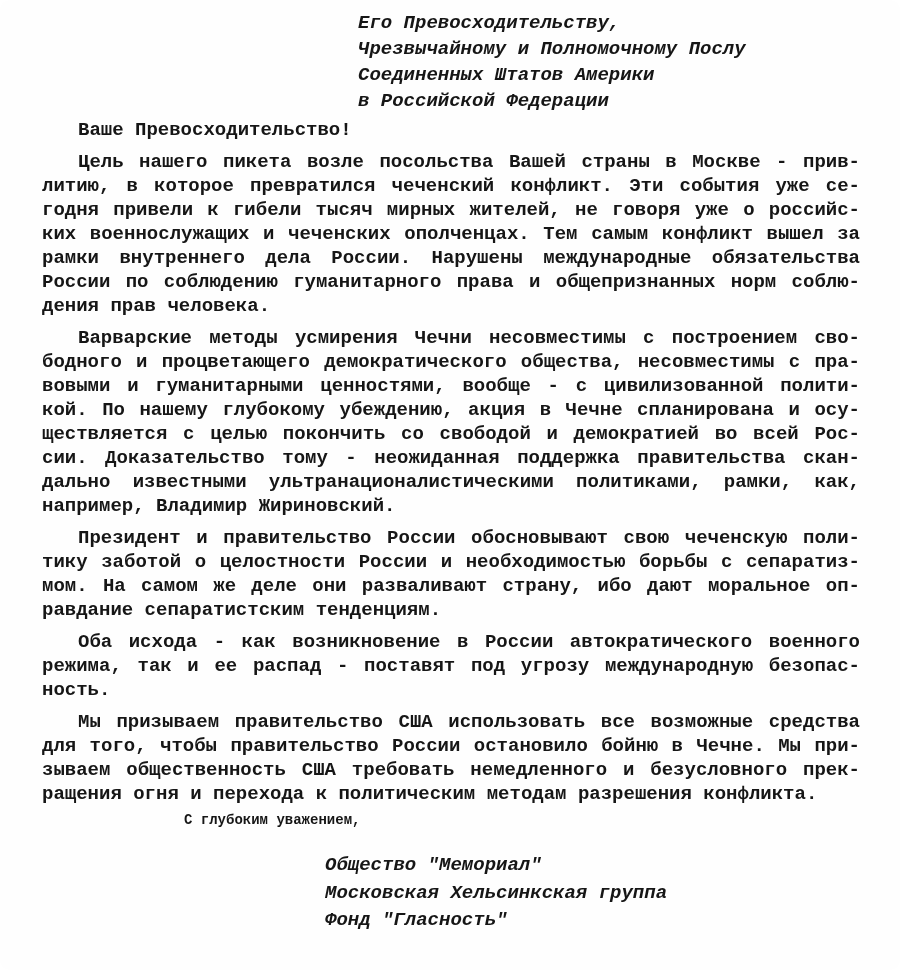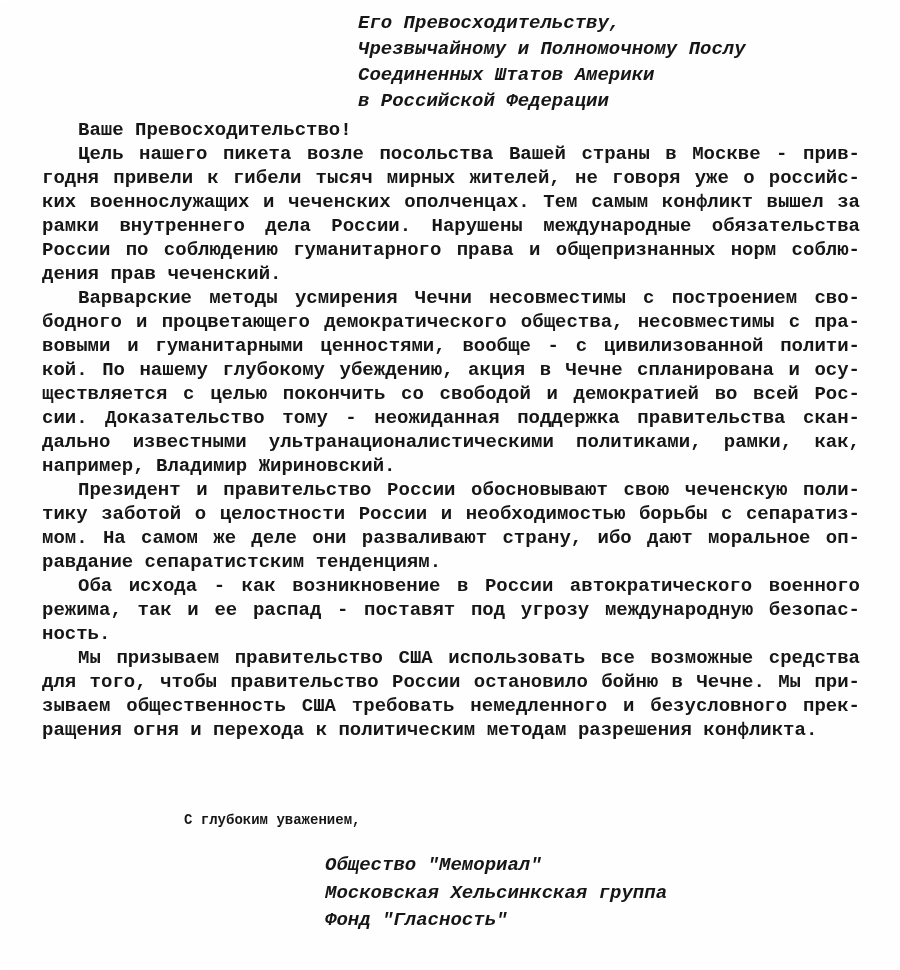--- a/index.html
+++ b/index.html
@@ -26,21 +26,21 @@
     white-space: nowrap;
   }
   
   .body-text {
     position: absolute;
     left: 42px; top: 118px;
     width: 818px;
     font-size: 19px; line-height: 24px; font-family: Liberation Mono, monospace;
   }
   .salutation { text-indent: 36px; }
-  .para { margin-top: 0; }
+  .para { margin-top: 8px; }
   .ln { min-height: 24px; }
   .j { text-align: justify; text-align-last: justify; text-justify: inter-word; }
   .first { text-indent: 36px; }
   
   .closing {
     position: absolute;
     left: 184px; top: 812px;
     font-size: 14px;
     white-space: nowrap;
   }
@@ -63,25 +63,26 @@
     <div class="ln">Чрезвычайному и Полномочному Послу</div>
     <div class="ln">Соединенных Штатов Америки</div>
     <div class="ln">в Российской Федерации</div>
   </div>
 
   <div class="body-text">
     <div class="salutation ln">Ваше Превосходительство!</div>
 
     <div class="para">
       <div class="ln j first">Цель нашего пикета возле посольства Вашей страны в Москве - прив-</div>
+      <div class="ln j">литию, в которое превратился чеченский конфликт. Эти события уже се-</div>
       <div class="ln j">годня привели к гибели тысяч мирных жителей, не говоря уже о российс-</div>
       <div class="ln j">ких военнослужащих и чеченских ополченцах. Тем самым конфликт вышел за</div>
       <div class="ln j">рамки внутреннего дела России. Нарушены международные обязательства</div>
       <div class="ln j">России по соблюдению гуманитарного права и общепризнанных норм соблю-</div>
-      <div class="ln">дения прав чеченский.</div>
+      <div class="ln">дения прав человека.</div>
     </div>
 
     <div class="para">
       <div class="ln j first">Варварские методы усмирения Чечни несовместимы с построением сво-</div>
       <div class="ln j">бодного и процветающего демократического общества, несовместимы с пра-</div>
       <div class="ln j">вовыми и гуманитарными ценностями, вообще - с цивилизованной полити-</div>
       <div class="ln j">кой. По нашему глубокому убеждению, акция в Чечне спланирована и осу-</div>
       <div class="ln j">ществляется с целью покончить со свободой и демократией во всей Рос-</div>
       <div class="ln j">сии. Доказательство тому - неожиданная поддержка правительства скан-</div>
       <div class="ln j">дально известными ультранационалистическими политиками, рамки, как,</div>

